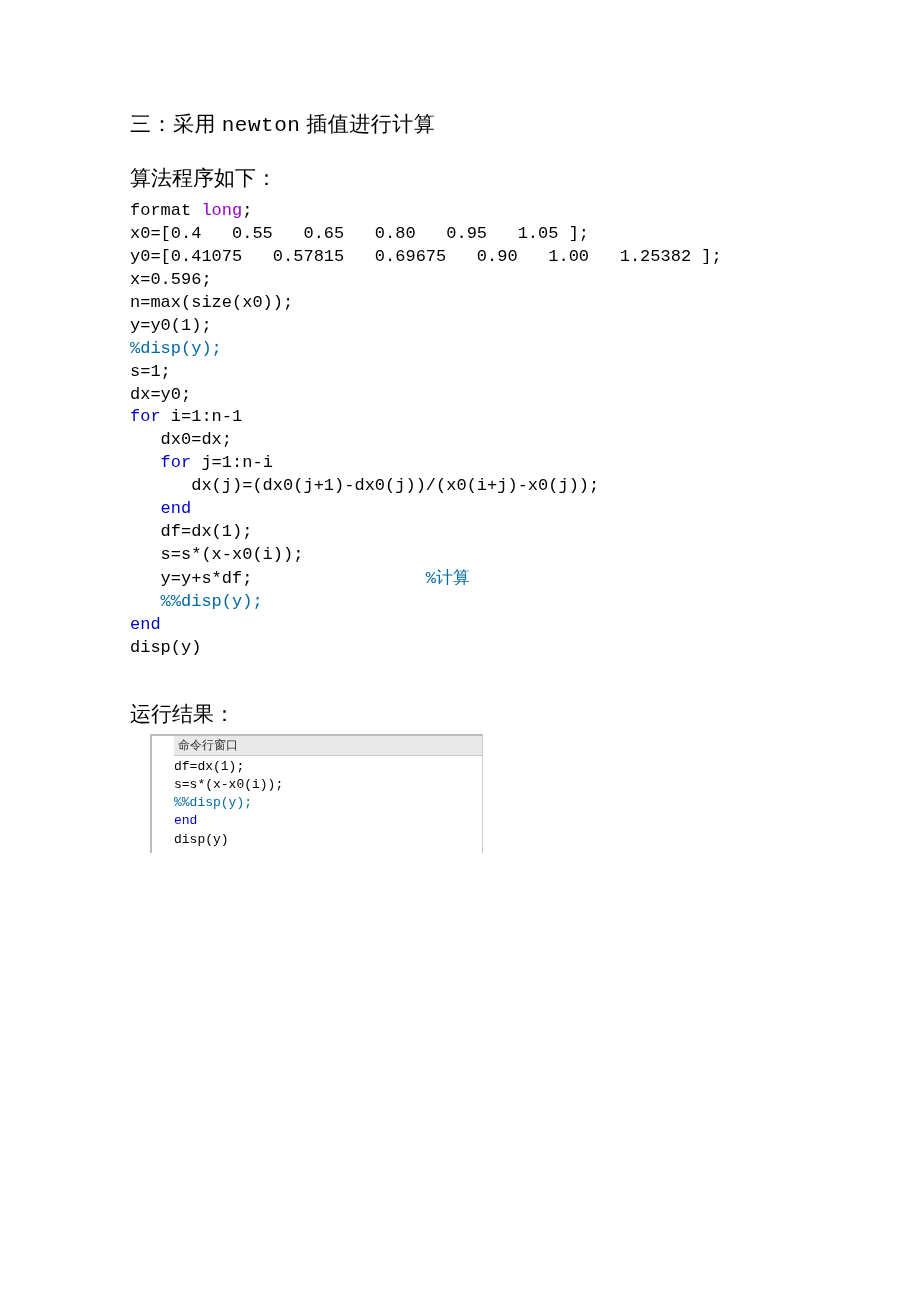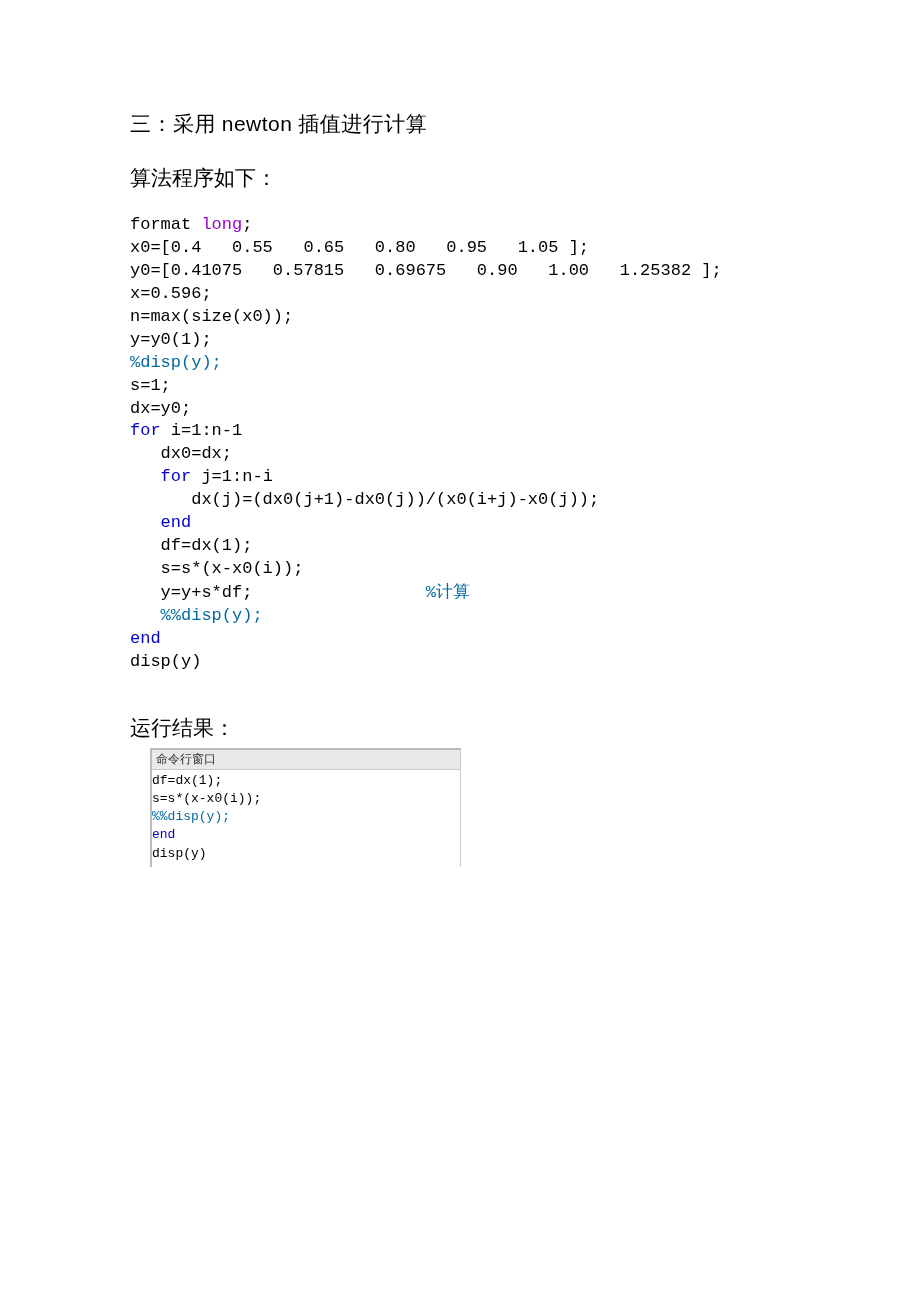--- a/index.html
+++ b/index.html
@@ -12,25 +12,25 @@
   .page {
     padding: 110px 130px 60px 130px;
     box-sizing: border-box;
   }
   .heading {
     font-size: 21px;
     margin-bottom: 26px;
     letter-spacing: 0.5px;
   }
   .heading .latin {
-    font-family: Liberation Sans, sans-serif;
+    font-family: Liberation Mono, monospace;
   }
   .subheading {
     font-size: 21px;
-    margin-bottom: 22px;
+    margin-bottom: 8px;
   }
   .code-listing {
     font-family: "Courier New", monospace;
     font-size: 17px;
     line-height: 1.35;
     white-space: pre;
     color: #000;
     margin-bottom: 40px;
   }
   .k { color: #0000cc; }
@@ -44,20 +44,21 @@
   }
   .cmd-window {
     width: 308px;
     border: 2px solid #bbb;
     border-bottom: none;
     border-right: 1px solid #ccc;
     background: #fff;
     font-family: "SimSun", "Courier New", monospace;
     font-size: 13px;
     margin-left: 20px;
+    padding-left: 22px;
   }
   .cmd-title {
     background: repeating-linear-gradient(0deg, #e6e6e6, #e6e6e6 1px, #ececec 1px, #ececec 2px);
     border-bottom: 1px solid #ccc;
     padding: 1px 4px;
     font-size: 12px;
     color: #333;
   }
   .cmd-body {
     font-family: "Courier New", "SimSun", monospace;

